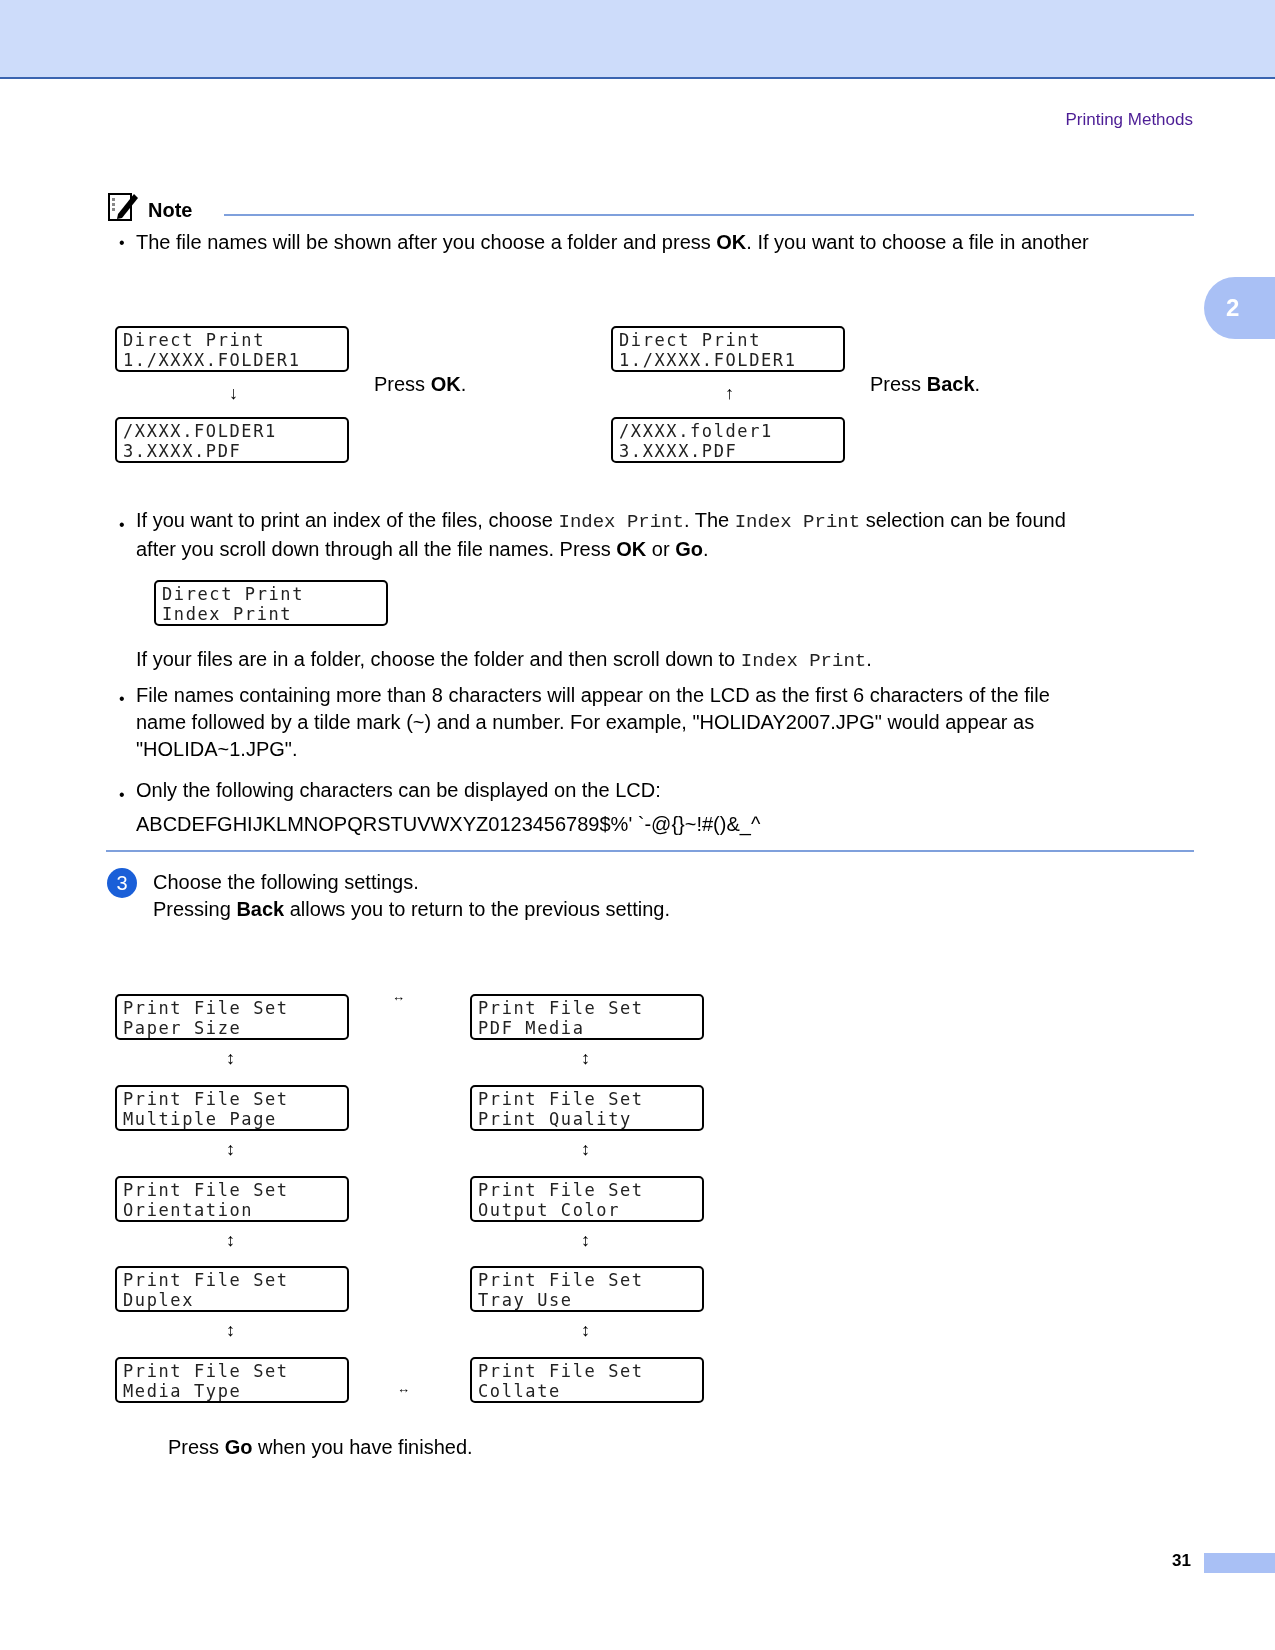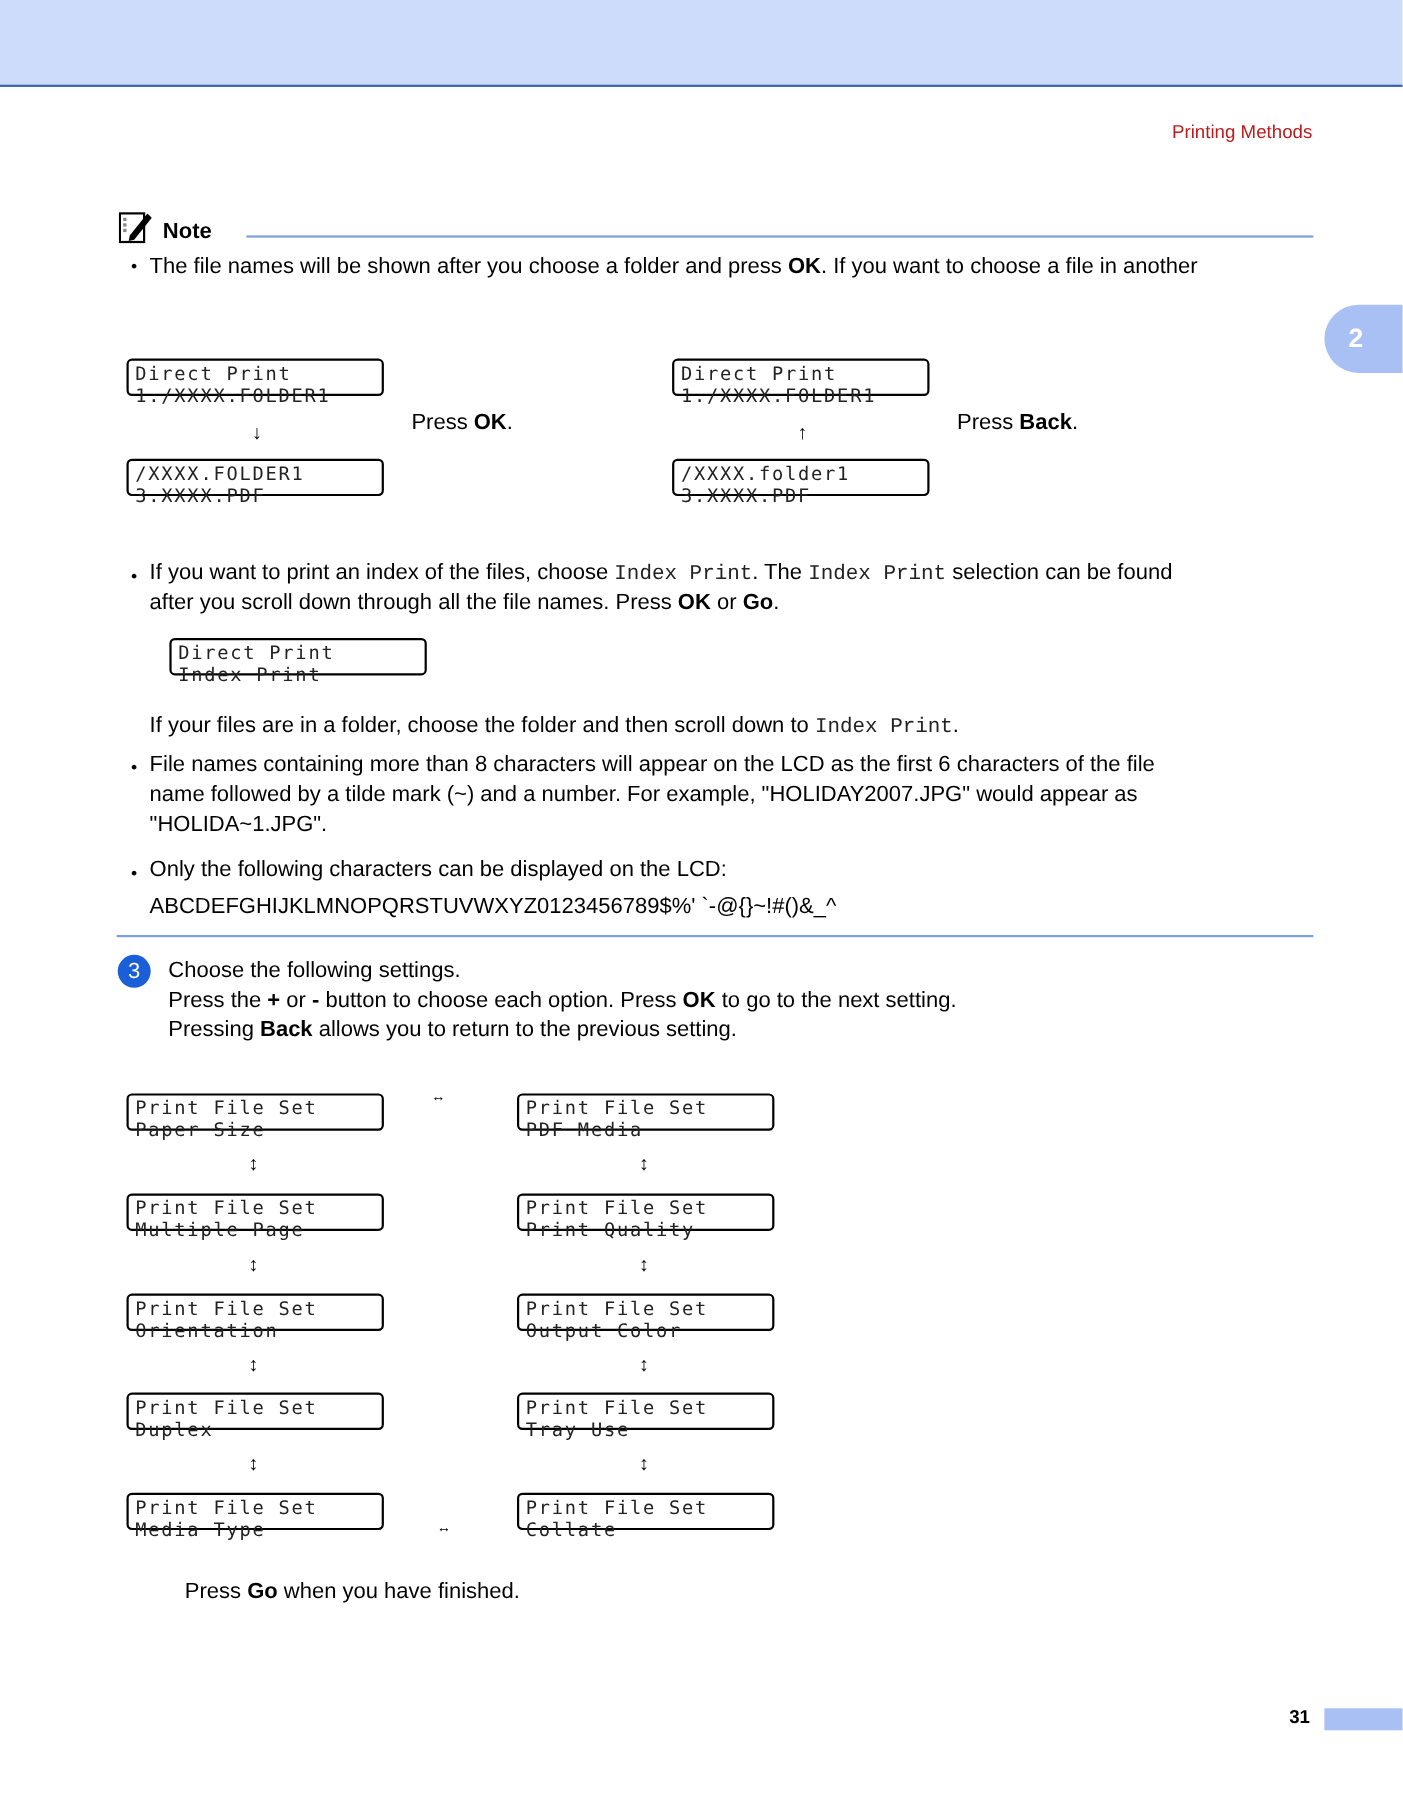--- a/index.html
+++ b/index.html
@@ -1,27 +1,27 @@
 <!DOCTYPE html>
 <html><head>
 <meta charset="utf-8">
 <style>
   html, body { margin:0; padding:0; }
   body { width:1275px; height:1650px; position:relative; background:#ffffff; font-family:"Liberation Sans", sans-serif; color:#000; overflow:hidden; }
   .abs { position:absolute; }
   .topbar { left:0; top:0; width:1275px; height:77px; background:#cddcfa; border-bottom:2px solid #3a64b0; }
-  .header-title { right:82px; top:110px; font-size:17px; color:#b91c1c; }
+  .header-title { right:82px; top:110px; font-size:17px; color:#4c1d95; }
   .note-icon { left:108px; top:190px; width:30px; height:32px; }
   .note-label { left:148px; top:199px; font-size:20px; font-weight:bold; }
   .note-rule { left:224px; top:214px; width:970px; height:2px; background:#7fa0dc; }
   .chapter-tab { left:1204px; top:277px; width:71px; height:62px; background:#a9c0f5; border-radius:31px 0 0 31px; color:#fff; font-weight:bold; font-size:24px; display:flex; align-items:center; padding-left:22px; box-sizing:border-box; }
   .para { font-size:20px; line-height:27px; }
   .bullet { position:absolute; font-size:16px; }
   .mono { font-family:"Liberation Mono", monospace; font-size:19px; color:#222; }
-  .lcd { position:absolute; width:234px; height:34px; border:2.5px solid #000; border-radius:5px; box-sizing:border-box; font-family:"DejaVu Sans Mono", monospace; font-size:17px; line-height:20px; padding:2px 6px; letter-spacing:1.6px; color:#222; white-space:pre; }
+  .lcd { position:absolute; width:234px; height:46px; border:2.5px solid #000; border-radius:5px; box-sizing:border-box; font-family:"DejaVu Sans Mono", monospace; font-size:17px; line-height:20px; padding:2px 6px; letter-spacing:1.6px; color:#222; white-space:pre; }
   .lcd div { height:20px; }
   .arrow { position:absolute; font-size:18px; color:#000; line-height:18px; }
   .rule2 { left:106px; top:850px; width:1088px; height:2px; background:#7fa0dc; }
   .step-circle { left:107px; top:868px; width:30px; height:30px; border-radius:50%; background:#1a5fd8; color:#fff; font-size:20px; display:flex; align-items:center; justify-content:center; }
   .page-num { left:1172px; top:1551px; font-size:17px; font-weight:bold;text-align:right; }
   .page-bar { left:1204px; top:1553px; width:71px; height:20px; background:#a9c0f5; }
 </style>
 </head>
 <body>
 
@@ -75,21 +75,20 @@
 
 <span class="bullet" style="left:119px;top:786px;">•</span>
 <div class="abs para" style="left:136px;top:777px;text-align:right;">Only the following characters can be displayed on the LCD:</div>
 <div class="abs para" style="left:136px;top:811px;">ABCDEFGHIJKLMNOPQRSTUVWXYZ0123456789$%' `-@{}~!#()&amp;_^</div>
 
 <div class="abs rule2"></div>
 
 <div class="abs step-circle">3</div>
 <div class="abs para" style="left:153px;top:869px;">
   <div>Choose the following settings.</div>
-  <div><span>Press the </span><b>+</b><span> or </span><b>-</b><span> button to choose each option. Press </span><b>OK</b><span> to go to the next setting.</span></div>
   <div><span>Pressing </span><b>Back</b><span> allows you to return to the previous setting.</span></div>
 </div>
 
 <div id="menu-diagram">
     <div class="lcd" style="left: 115px; top: 994px;"><div>Print File Set</div><div>Paper Size</div></div>
     <div class="arrow" style="left: 226px; top: 1049px;">↕</div>
     <div class="lcd" style="left: 115px; top: 1085px;"><div>Print File Set</div><div>Multiple Page</div></div>
     <div class="arrow" style="left: 226px; top: 1140px;">↕</div>
     <div class="lcd" style="left: 115px; top: 1176px;"><div>Print File Set</div><div>Orientation</div></div>
     <div class="arrow" style="left: 226px; top: 1231px;">↕</div>

